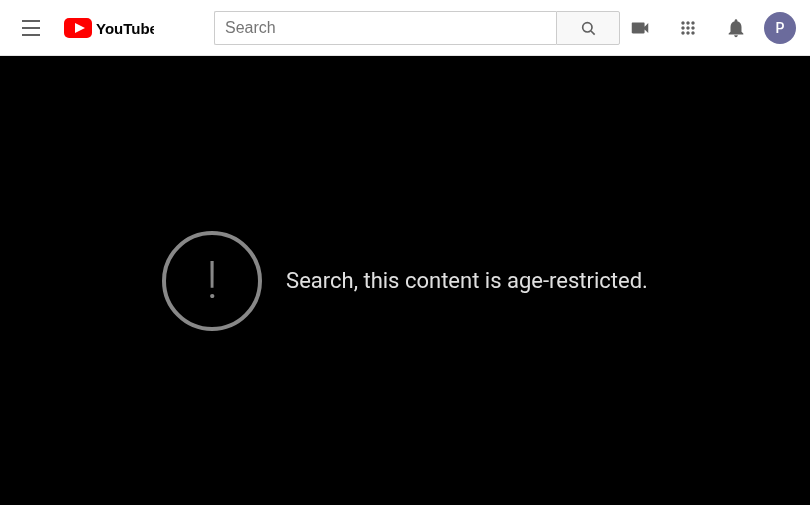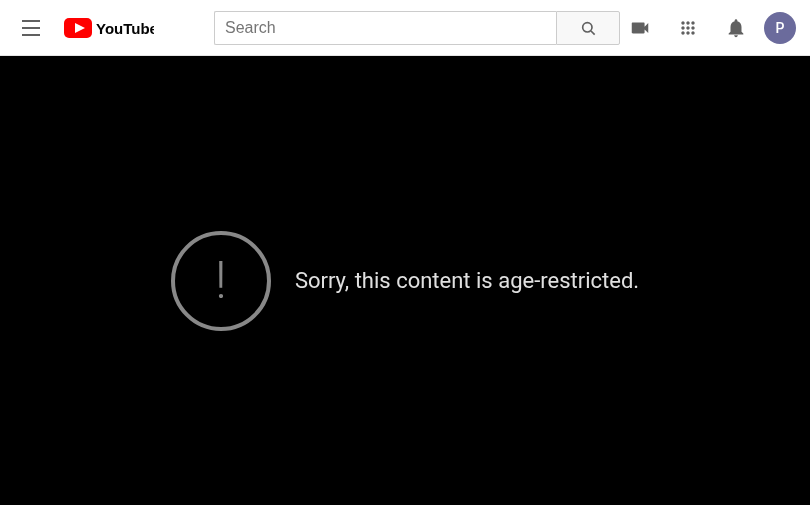--- a/index.html
+++ b/index.html
@@ -250,15 +250,15 @@
       <span>P</span>
     </div>
   </div>
 </header>
 
 <div class="video-container">
   <div class="age-restricted-message">
     <div class="warning-circle">
       <span>!</span>
     </div>
-    <div class="age-restricted-text">Sorry, this content is age-restricted.</div>
+    <div class="age-restricted-text">Search, this content is age-restricted.</div>
   </div>
 </div>
 
 </body></html>

